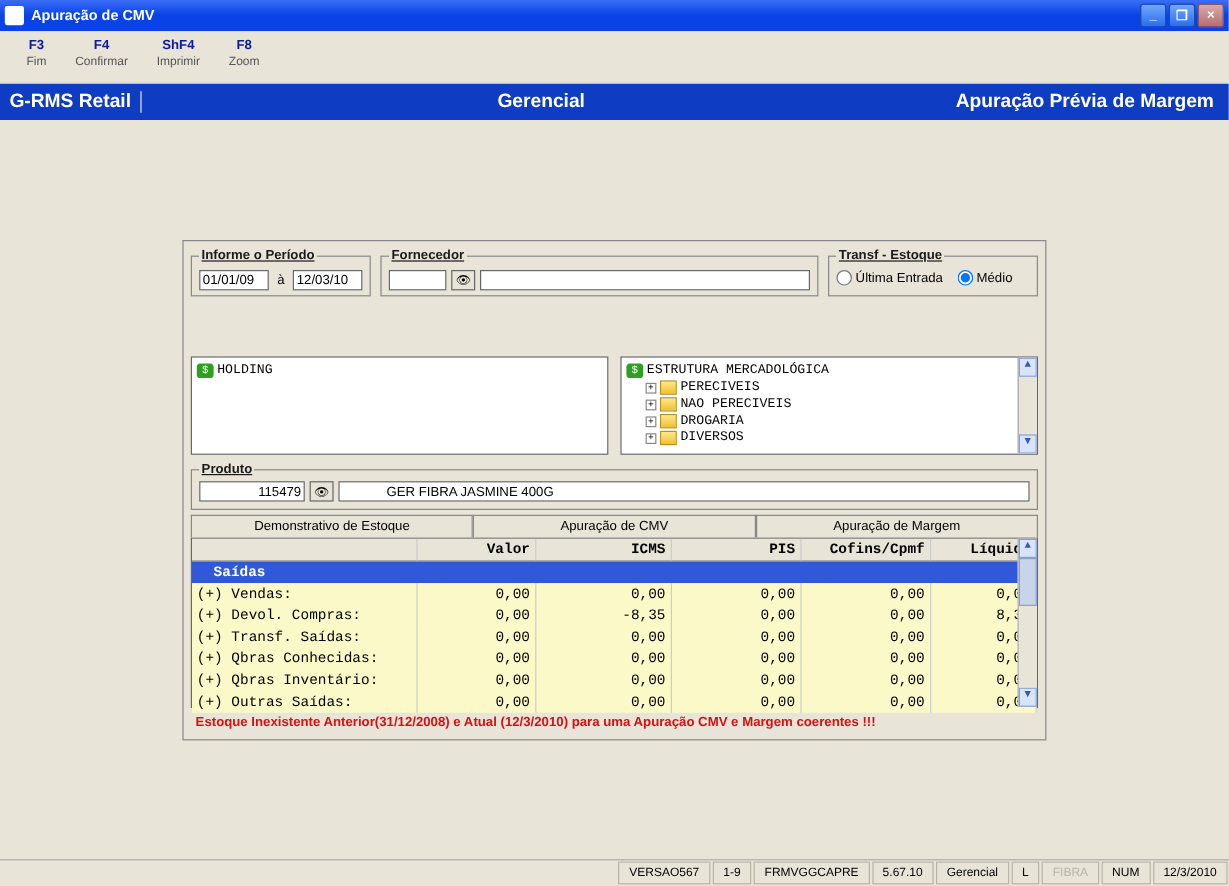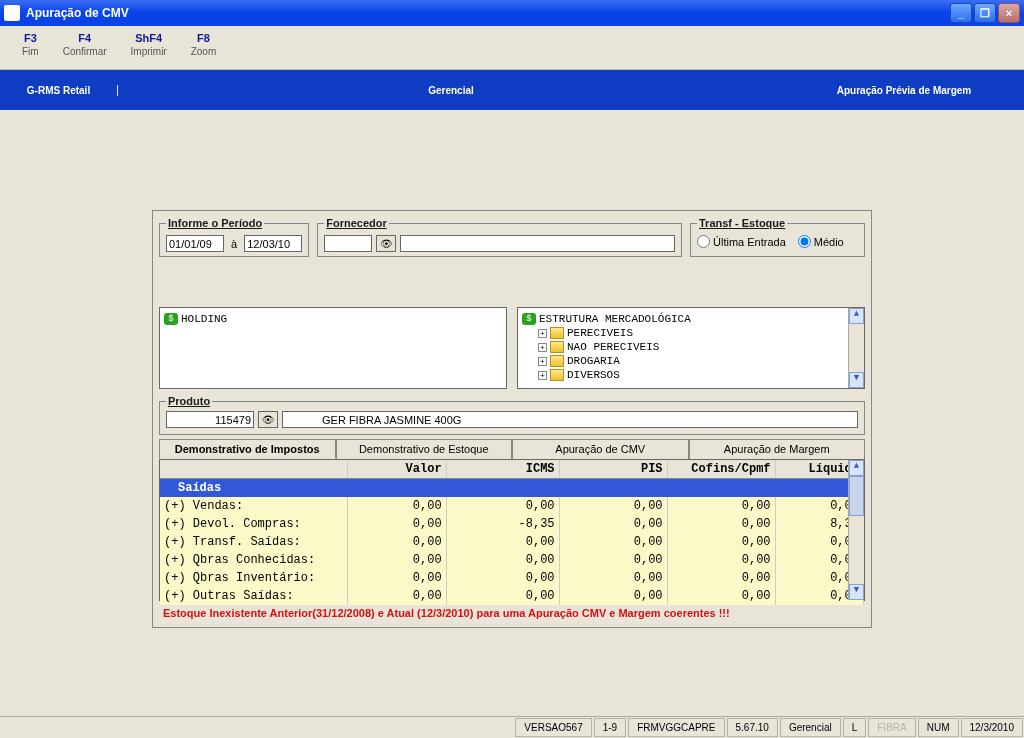--- a/index.html
+++ b/index.html
@@ -44,26 +44,26 @@
 }
 .tool-item {
   text-align: center;
   padding: 2px 12px;
   color: #0b1b9a;
   font-weight: bold;
   font-size: 11px;
 }
 .tool-item .sub { color: #555; font-weight: normal; display: block; margin-top: 2px; font-size: 10px;}
 .band {
-  height: 40px;
+  height: 30px;
   background: #0e3cc2;
   display: flex;
   color: #fff;
   font-weight: bold;
-  font-size: 10px;
+  font-size: 16px;
   align-items: center;
   gap: 36px;
 }
 .band .left { width: 118px; text-align: center; border-right: 1px solid #e8e4d8; }
 .band .mid { flex: 1; text-align: center; }
 .band .right { width: 240px; text-align: center; }
 .main {
   padding: 100px 152px 0 152px;
 }
 .panel {
@@ -321,21 +321,20 @@
     <fieldset class="produto-fs">
       <legend>Produto</legend>
       <div class="produto-row">
         <input class="text-input code-input" value="115479" style="">
         <span class="binoc-icon">👁</span>
         <input class="text-input name-input" value="GER FIBRA JASMINE 400G" style="">
       </div>
     </fieldset>
 
     <div class="tabs-row">
-      <div class="tab active">Demonstrativo de Impostos</div>
       <div class="tab">Demonstrativo de Estoque</div>
       <div class="tab">Apuração de CMV</div>
       <div class="tab">Apuração de Margem</div>
     </div>
 
     <div class="grid-wrap">
       <div class="grid-header">
         <div class="col-label"></div>
         <div class="col-valor">Valor</div>
         <div class="col-icms">ICMS</div>

